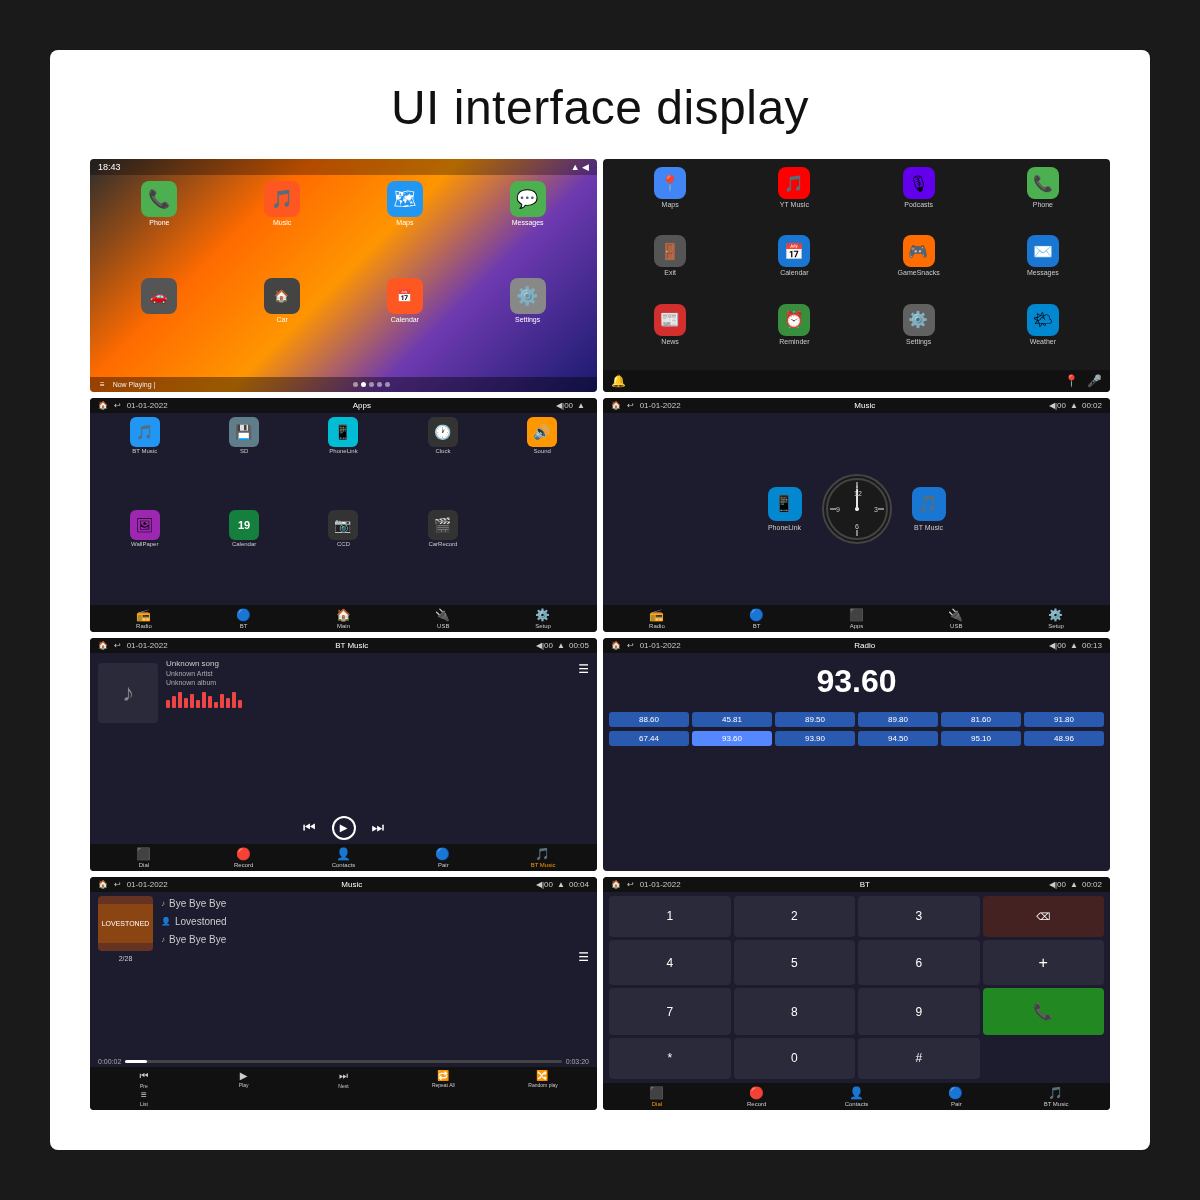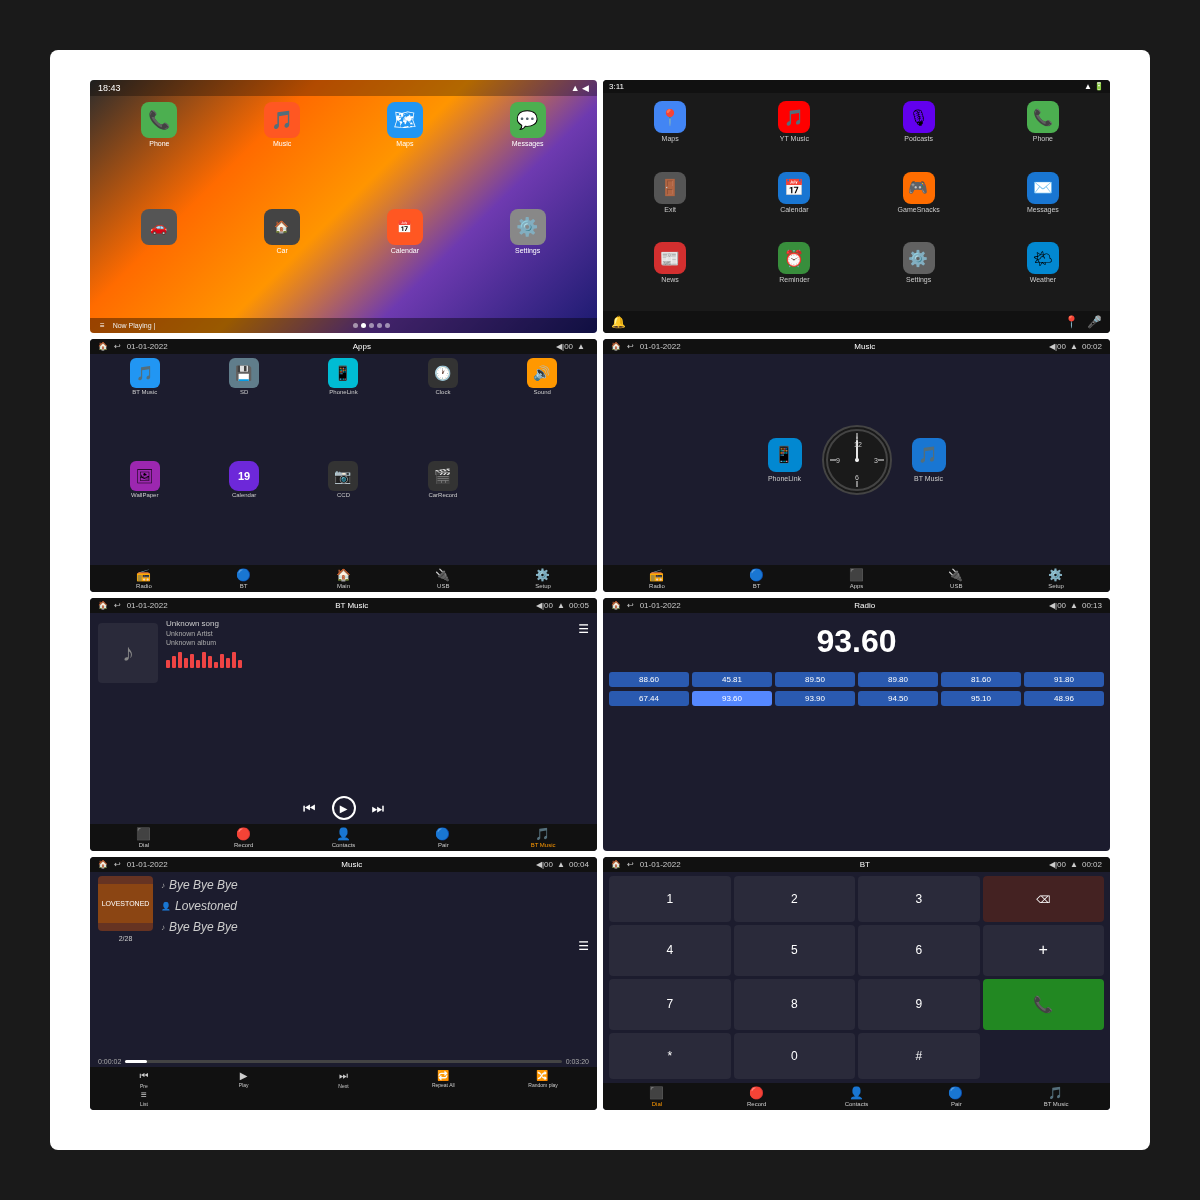--- a/index.html
+++ b/index.html
@@ -403,24 +403,23 @@
       display: flex;
       align-items: center;
       gap: 4px;
       padding: 2px 0;
     }
     .s7-track-icon {
       font-size: 8px;
       color: #aaa;
     }
     .s7-track-name {
-      font-size: 12px;
+      font-size: 10px;
       color: #ccc;
       flex: 1;
-      font-style: italic;
     }
     .s7-progress-row {
       display: flex;
       align-items: center;
       gap: 4px;
       padding: 2px 8px;
     }
     .s7-time { font-size: 7px; color: #aaa; }
     .s7-progress {
       flex: 1;
@@ -479,32 +478,33 @@
       font-size: 12px;
       text-align: center;
       border-radius: 4px;
       display: flex;
       align-items: center;
       justify-content: center;
     }
     .num-btn.call { background: #228822; font-size: 16px; }
     .num-btn.del { background: #442222; font-size: 10px; }
     .num-btn.plus { font-size: 16px; }
-    .bg-red { background: #6d28d9; border-radius: 9px; }
+    .bg-red { background: #15803d; }
     .bg-blue { background: #2196f3; }
     .bg-orange { background: #ff9800; }
     .bg-purple { background: #9c27b0; }
     .bg-gray { background: #607d8b; }
     .bg-cyan { background: #00bcd4; }
     .bg-dark { background: #333; }
   </style>
 </head>
 <body>
 
 <div class="outer-frame">
+  <div class="page-title">UI interface display</div>
 
   <div class="grid">
 
     <div class="screen s1">
       <div class="s1-status">
         <span>18:43</span>
         <span>▲ ◀</span>
       </div>
       <div class="s1-icons">
 
@@ -549,24 +549,20 @@
           <div class="dot"></div>
           <div class="dot active"></div>
           <div class="dot"></div>
           <div class="dot"></div>
           <div class="dot"></div>
         </div>
       </div>
     </div>
 
     <div class="screen s2">
-      <div class="s2-status">
-        <span>3:11</span>
-        <span>▲ 🔋</span>
-      </div>
       <div class="s2-icons">
         <div class="s2-icon">
           <div class="s2-icon-img" style="background:#4285F4">📍</div>
           <span class="s2-icon-label">Maps</span>
         </div>
         <div class="s2-icon">
           <div class="s2-icon-img" style="background:#FF0000">🎵</div>
           <span class="s2-icon-label">YT Music</span>
         </div>
         <div class="s2-icon">

